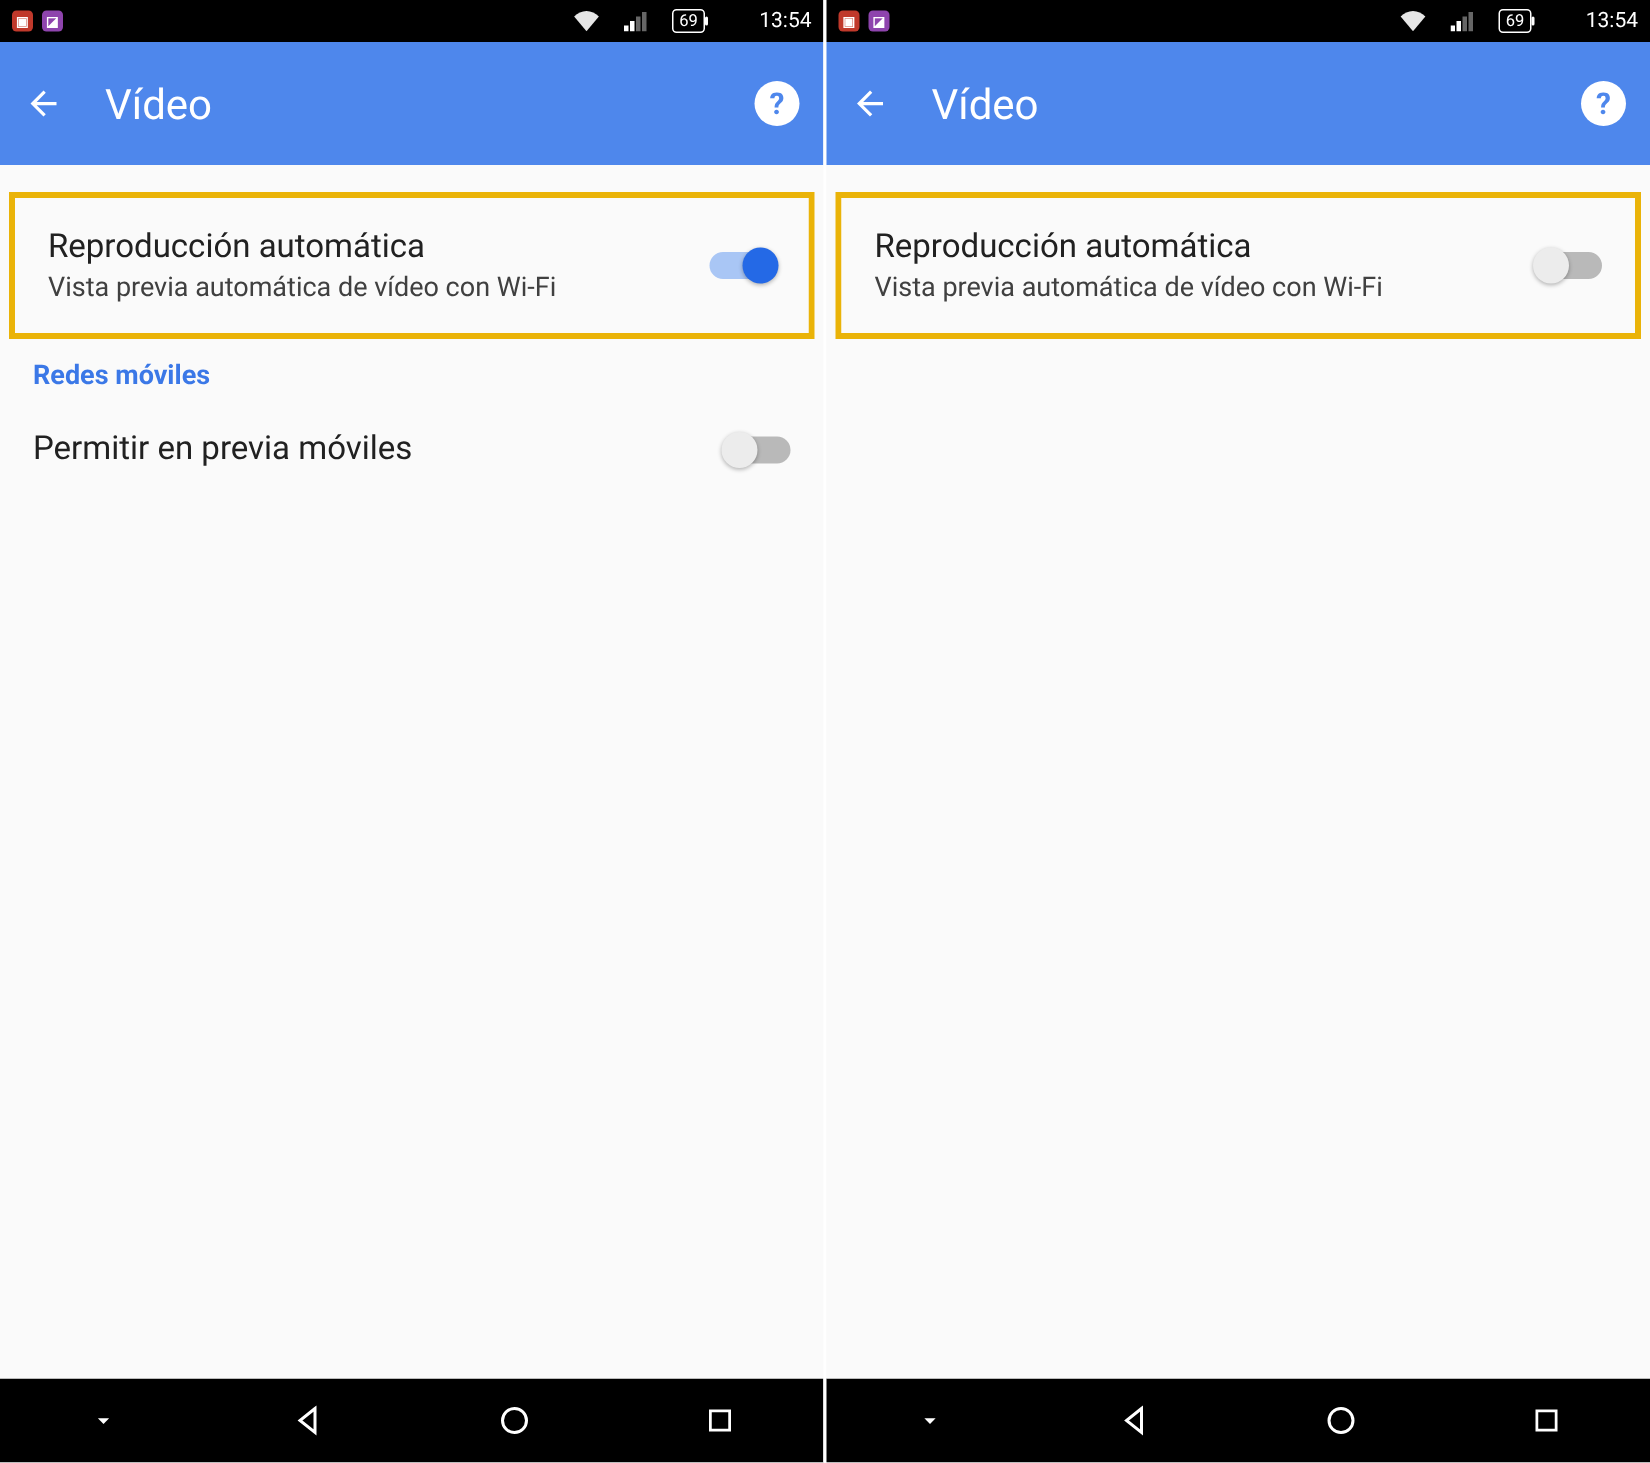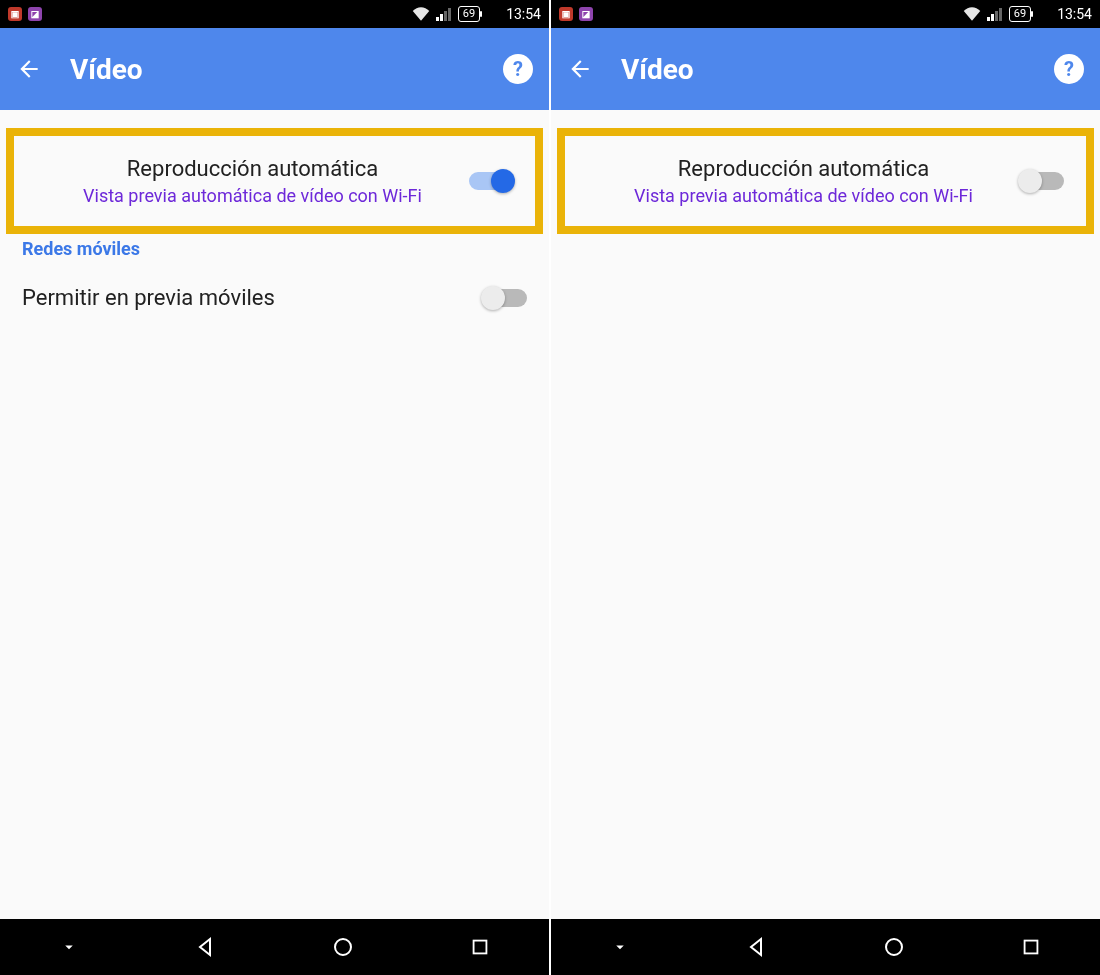--- a/index.html
+++ b/index.html
@@ -23,21 +23,21 @@
   .status-bar {
     height: 28px;
     background: #000;
     color: #fff;
     display: flex;
     align-items: center;
     padding: 0 8px;
     font-size: 14px;
   }
   .status-left { display: flex; gap: 6px; align-items: center; }
-  .status-right { margin-left: auto; display: flex; gap: 6px; align-items: center; }
+  .status-right { margin-left: auto; display: flex; gap: 16px; align-items: center; }
   .sb-badge {
     width: 14px; height: 14px; border-radius: 3px;
     display: flex; align-items: center; justify-content: center;
     font-size: 9px; font-weight: bold;
   }
   .sb-badge.red { background: #c0392b; color: #fff; }
   .sb-badge.purple { background: #8e44ad; color: #fff; }
   .wifi-icon svg, .signal-icon svg { display: block; }
   .battery {
     border: 1px solid #fff; border-radius: 3px;
@@ -53,46 +53,45 @@
   
   .app-bar {
     height: 82px;
     background: #4e87ec;
     color: #fff;
     display: flex;
     align-items: center;
     padding: 0 16px;
   }
   .back-arrow { margin-right: 28px; display:flex; }
-  .app-title { font-size: 28px; font-weight: 700; flex: 1; }
+  .app-title { font-size: 28px; font-weight: 400; flex: 1; }
   .help-btn {
     width: 30px; height: 30px; border-radius: 50%;
     background: #fff; color: #4e87ec;
     display: flex; align-items: center; justify-content: center;
     font-size: 20px; font-weight: bold;
   }
 
   
   .content { flex: 1; background: #fafafa; position: relative; }
   .setting-row {
     padding: 20px 22px 20px 22px;
     display: flex; align-items: center;
     background: #fafafa;
   }
   .setting-text { flex: 1; }
   .setting-title { font-size: 22px; color: #212121; font-weight: 400; }
-  .setting-sub { font-size: 18px; color: #6d28d9; margin-top: 4px; }
+  .setting-sub { font-size: 18px; color: #404040; margin-top: 4px; }
   .section-header {
-    padding: 4px 22px 6px;
+    padding: 14px 22px 6px;
     color: #3b78e7; font-size: 18px; font-weight: 700;
   }
   .highlight-box {
-    border: 8px solid #eab308;
+    border: 4px solid #eab308;
     margin: 18px 6px 0 6px;
-    text-align: center;
   }
 
   
   .toggle {
     width: 44px; height: 18px; border-radius: 10px;
     position: relative;
   }
   .toggle .knob {
     width: 24px; height: 24px; border-radius: 50%;
     position: absolute; top: -3px;

